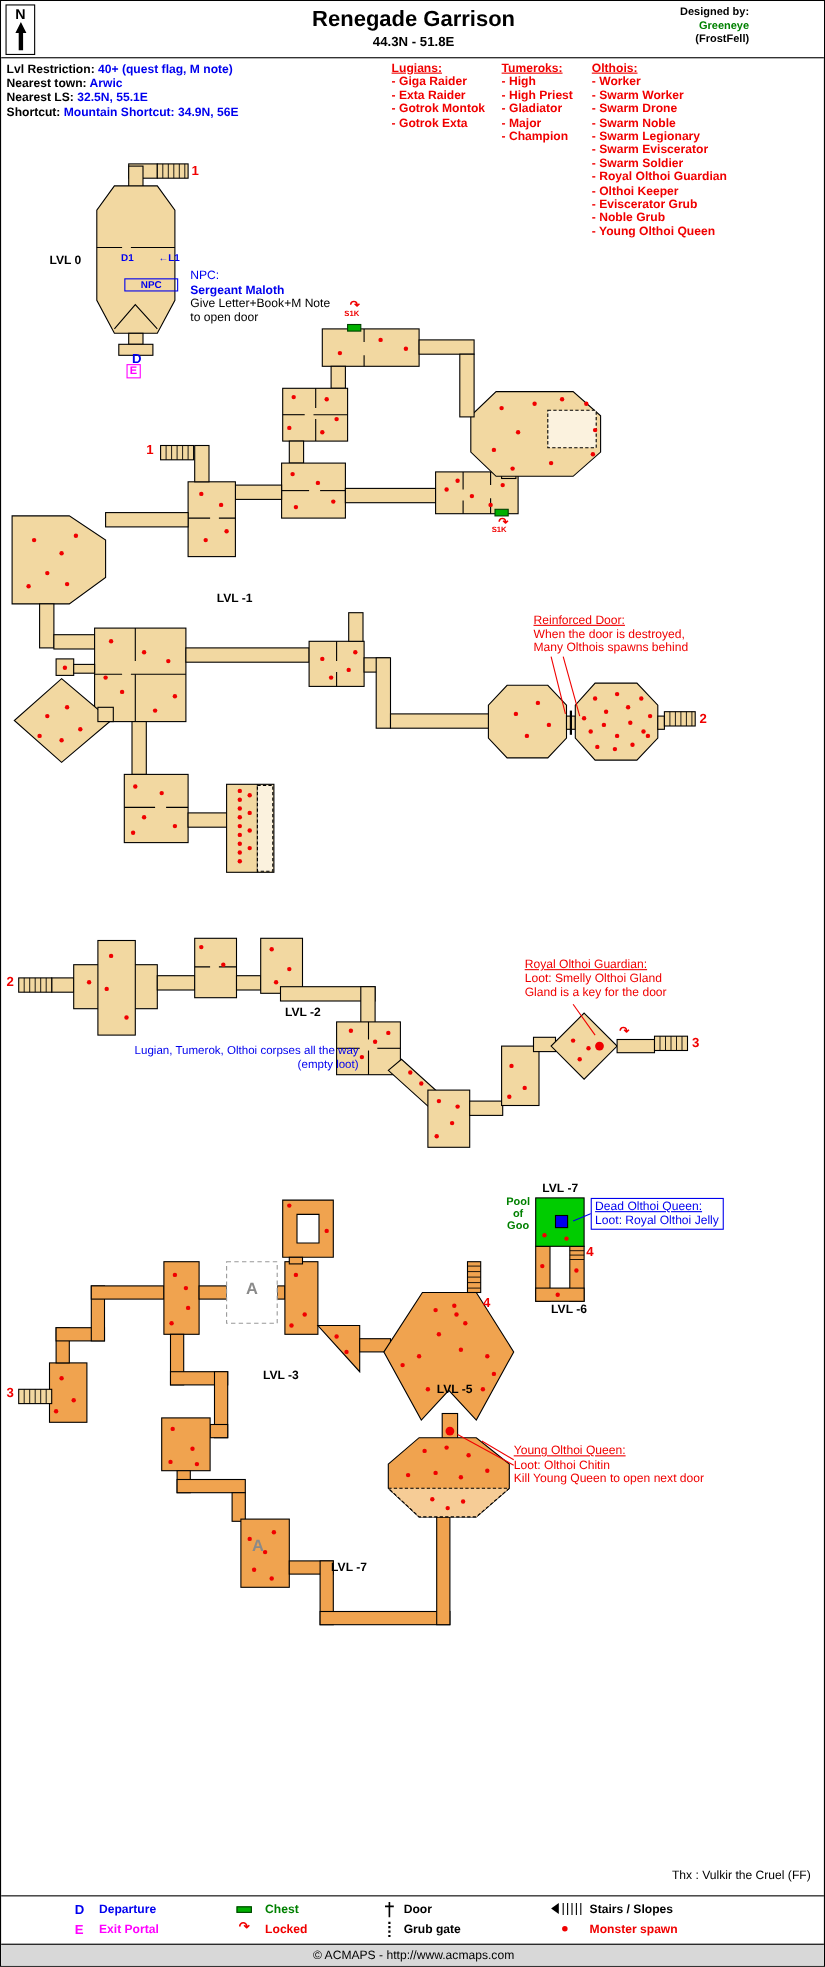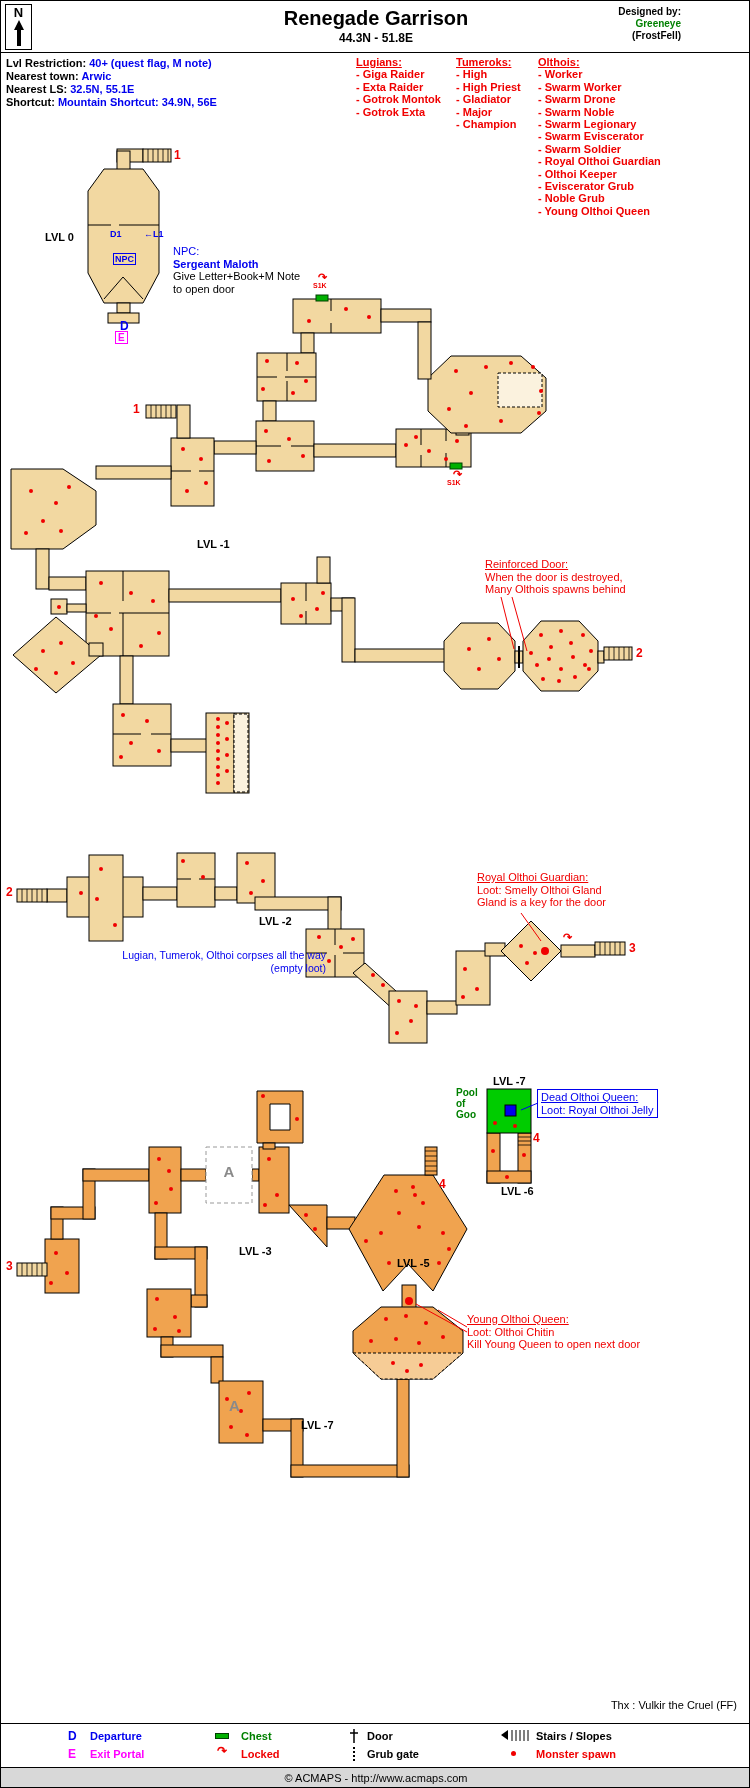--- a/index.html
+++ b/index.html
@@ -23,21 +23,21 @@
   .red{color:#f00000}.blue{color:#0000ee}.green{color:#008000}.mag{color:#ff00ff}
   .u{text-decoration:underline}.b{font-weight:bold}
   .s1k{position:absolute;font-size:7px;font-weight:bold;color:#f00000;white-space:nowrap}
   .lock{position:absolute;font-size:11px;font-weight:bold;color:#f00000;white-space:nowrap}
   .aLab{position:absolute;font-size:15px;font-weight:bold;color:#8a8a8a;white-space:nowrap}
   .leg{position:absolute;font-size:11px;font-weight:bold;white-space:nowrap}
   .chestIcon{position:absolute;width:14px;height:6px;background:#00b000;border:1px solid #004000}
   .spawnIcon{position:absolute;width:5px;height:5px;background:#f00000;border-radius:50%}
   .copy{position:absolute;left:0;top:1766px;width:750px;height:22px;background:#d8d8d8;border-top:1px solid #000;text-align:center;font-size:11px;line-height:21px}
   .ebox{border:1px solid #ff00ff;padding:0 2px}
-  .npcbox{border:1px solid #0000ee;padding:0 1px}
+  .npcbox{border:1px solid #0000ee;padding:0 14px}
   .dqbox{border:1px solid #0000ee;padding:1px 3px;background:#fff}
 </style>
 </head>
 <body>
 
 <div class="page">
 
   <svg class="mapsvg" width="750" height="1788" viewBox="0 0 750 1788">
 
     <g fill="#f2d8a1" stroke="#000">
@@ -524,21 +524,21 @@
     <div>Gland is a key for the door</div>
   </div>
   <span class="lock" style="left:562px;top:930px">↷</span>
   <span class="m" style="left:628px;top:940px">3</span>
   <span class="m" style="left:5px;top:1258px">3</span>
   <span class="lvl" style="left:238px;top:1244px">LVL -3</span>
   <span class="lvl" style="left:300px;top:1418px">LVL -7</span>
   <span class="lvl" style="left:396px;top:1256px">LVL -5</span>
   <span class="lvl" style="left:500px;top:1184px">LVL -6</span>
   <span class="lvl" style="left:492px;top:1074px">LVL -7</span>
-  <div class="ann green b" style="left:455px;top:1086px;width:30px;font-size:10px;line-height:11px">
+  <div class="ann green b" style="left:455px;top:1086px;width:30px;text-align:center;font-size:10px;line-height:11px">
     <div>Pool</div>
     <div>of</div>
     <div>Goo</div>
   </div>
   <div class="ann blue dqbox" style="left:536px;top:1088px">
     <div class="u">Dead Olthoi Queen:</div>
     <div>Loot: Royal Olthoi Jelly</div>
   </div>
   <span class="m" style="left:438px;top:1176px">4</span>
   <span class="m" style="left:532px;top:1130px">4</span>

